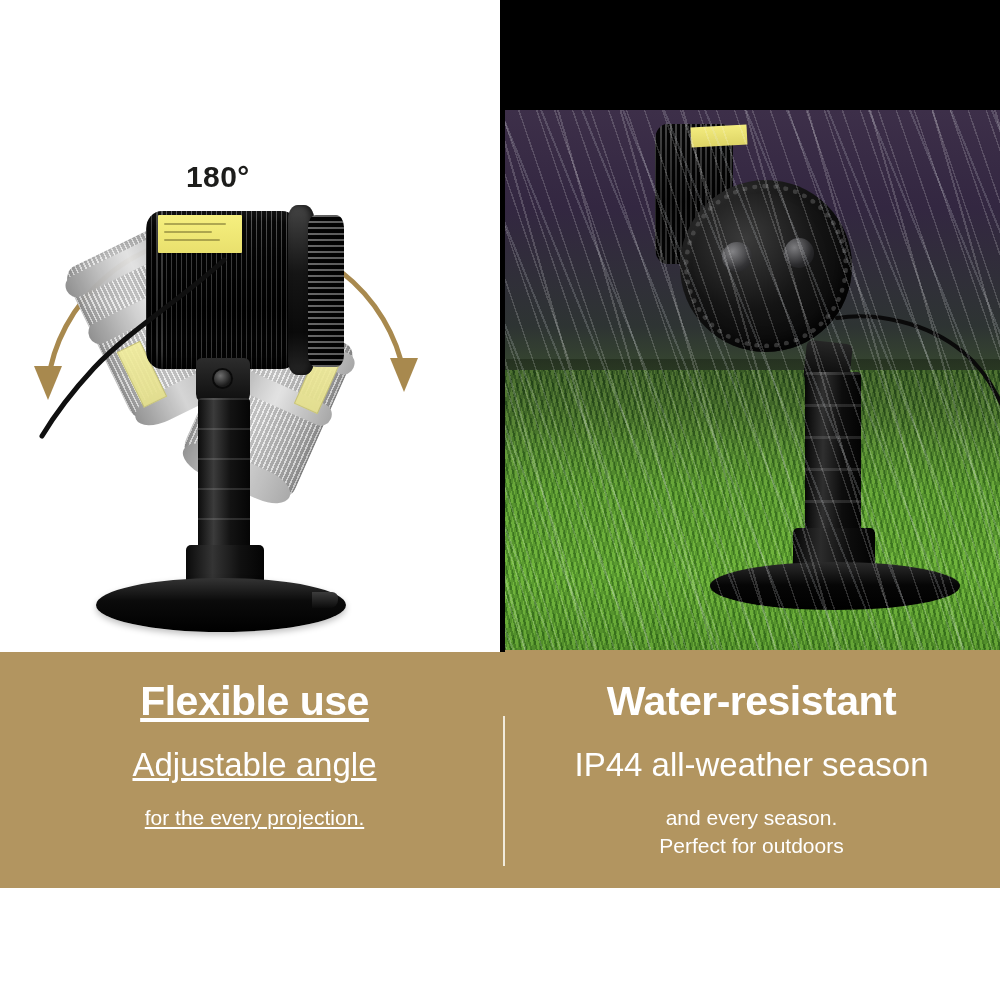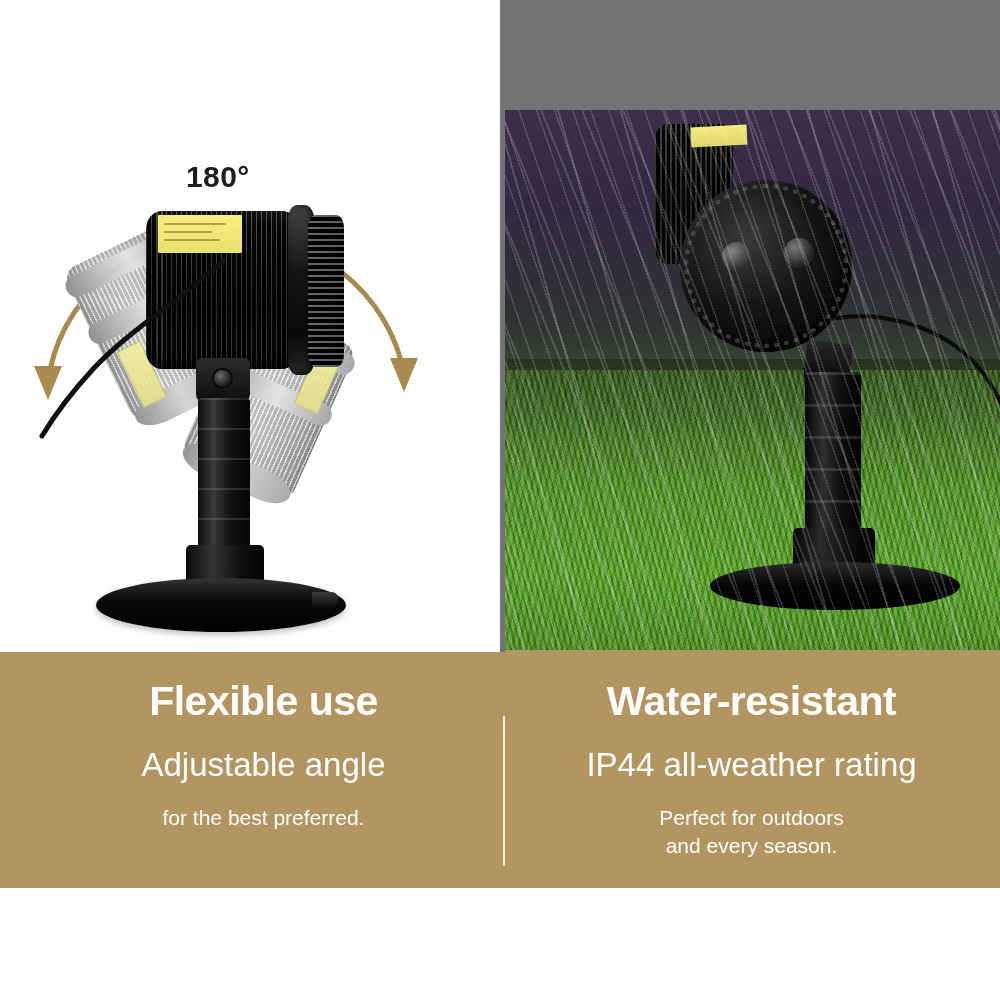--- a/index.html
+++ b/index.html
@@ -6,21 +6,21 @@
   * { margin:0; padding:0; box-sizing:border-box; }
   html,body {
     width:1000px; height:1000px;
     background:#ffffff;
     font-family:"Liberation Sans", sans-serif;
     overflow:hidden;
   }
   #stage {
     position:relative;
     width:1000px; height:768px;
-    background:#737373;
+    background:#000000;
   }
 
   
   .left-photo {
     position:absolute; left:0; top:0; width:500px; height:652px;
     background:#ffffff; overflow:hidden;
   }
 
   
   .arc-svg { position:absolute; left:0; top:0; width:500px; height:460px; }
@@ -276,21 +276,21 @@
   .divider {
     position:absolute; left:503px; top:716px; width:2px; height:150px;
     background:#f4efe3; opacity:.95;
   }
   .caption {
     position:absolute; top:652px; height:236px;
     display:flex; flex-direction:column; align-items:center;
     color:#ffffff; text-align:center;
     font-family:"Liberation Sans", sans-serif;
   }
-  .caption.left  { left:12px;   width:503px; }
+  .caption.left  { left:3px;   width:503px;text-decoration:underline; }
   .caption.right { left:503px; width:497px; }
 
   .cap-title {
     font-size:41px; font-weight:700; letter-spacing:-.5px;
     margin-top:28px; line-height:1.05;
   }
   .cap-sub {
     font-size:33px; font-weight:400; margin-top:24px; line-height:1.1;
   }
   .cap-body {
@@ -378,26 +378,26 @@
   </div>
 
   <div class="gold-band"></div>
   <div class="gold-band right-ext"></div>
   <div class="divider"></div>
 
   <div class="caption left">
     <div class="cap-title">Flexible use</div>
     <div class="cap-sub">Adjustable angle</div>
     <div class="cap-body">
-      <div>for the best preferred.</div>
+      <div>for the every projection.</div>
     </div>
   </div>
 
   <div class="caption right">
     <div class="cap-title">Water-resistant</div>
-    <div class="cap-sub">IP44 all-weather rating</div>
+    <div class="cap-sub">IP44 all-weather season</div>
     <div class="cap-body">
+      <div>and every season.</div>
       <div>Perfect for outdoors</div>
-      <div>and every season.</div>
     </div>
   </div>
 
 </div>
 
 </body></html>

